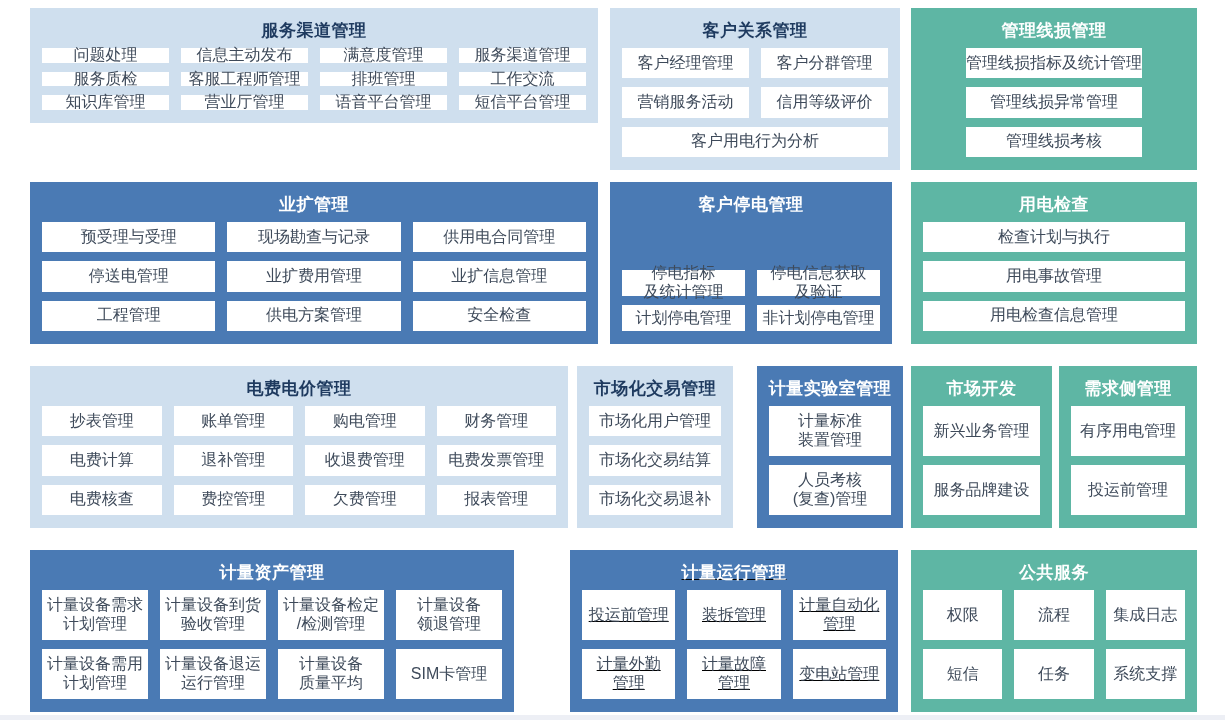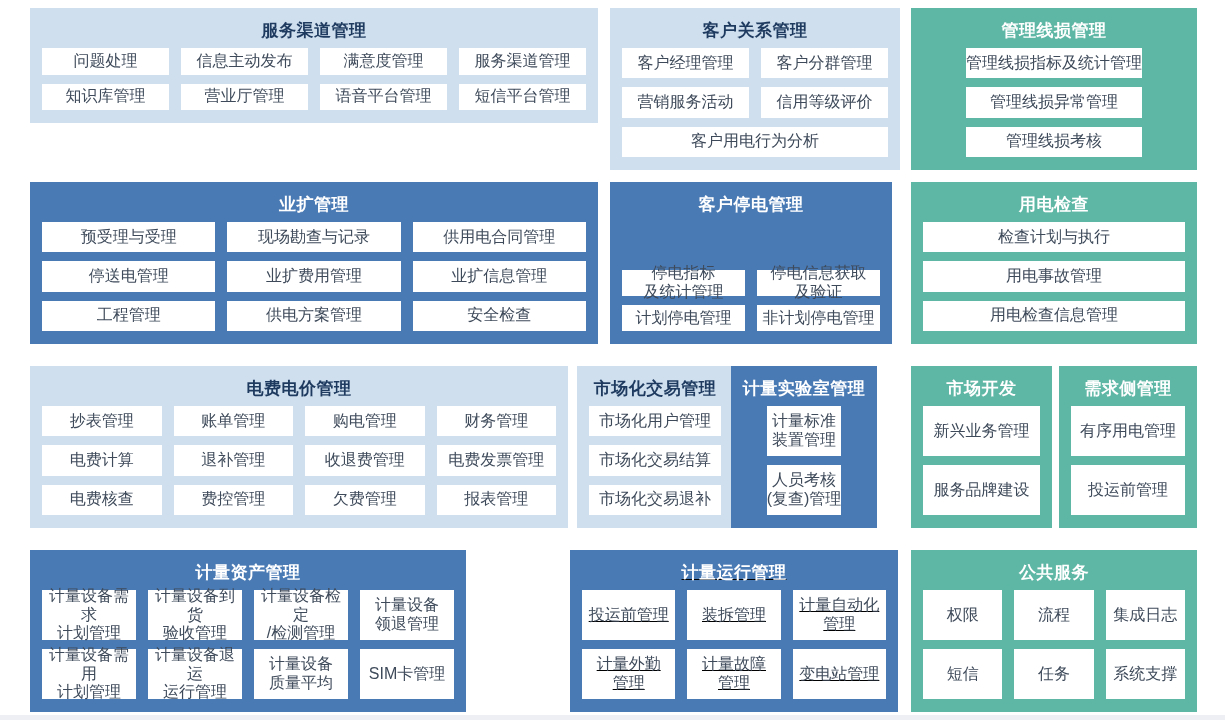--- a/index.html
+++ b/index.html
@@ -47,20 +47,26 @@
 <div class="panel light" style="left: 30px; width: 568px; top: 8px; height: 115px;">
       <div class="panel-title">服务渠道管理</div>
       <div class="panel-items">
         <div class="item-row">
           <div class="item">问题处理</div>
           <div class="item">信息主动发布</div>
           <div class="item">满意度管理</div>
           <div class="item">服务渠道管理</div>
         </div>
         <div class="item-row">
+          <div class="item">服务质检</div>
+          <div class="item">客服工程师管理</div>
+          <div class="item">排班管理</div>
+          <div class="item">工作交流</div>
+        </div>
+        <div class="item-row">
           <div class="item">知识库管理</div>
           <div class="item">营业厅管理</div>
           <div class="item">语音平台管理</div>
           <div class="item">短信平台管理</div>
         </div>
       </div>
     </div>
     <div class="panel light" style="left: 610px; width: 290px; top: 8px; height: 162px;">
       <div class="panel-title">客户关系管理</div>
       <div class="panel-items">
@@ -170,21 +176,21 @@
           <div class="item">市场化用户管理</div>
         </div>
         <div class="item-row">
           <div class="item">市场化交易结算</div>
         </div>
         <div class="item-row">
           <div class="item">市场化交易退补</div>
         </div>
       </div>
     </div>
-    <div class="panel blue" style="left: 731px; width: 146px; top: 366px; height: 162px; align-items: center;">
+    <div class="panel blue" style="left: 757px; width: 146px; top: 366px; height: 162px;">
       <div class="panel-title">计量实验室管理</div>
       <div class="panel-items">
         <div class="item-row">
           <div class="item">计量标准
 装置管理</div>
         </div>
         <div class="item-row">
           <div class="item">人员考核
 (复查)管理</div>
         </div>
@@ -205,21 +211,21 @@
       <div class="panel-title">需求侧管理</div>
       <div class="panel-items">
         <div class="item-row">
           <div class="item">有序用电管理</div>
         </div>
         <div class="item-row">
           <div class="item">投运前管理</div>
         </div>
       </div>
     </div>
-    <div class="panel blue" style="left: 30px; width: 436px; top: 550px; height: 162px;">
+    <div class="panel blue" style="left: 30px; width: 484px; top: 550px; height: 162px;">
       <div class="panel-title">计量资产管理</div>
       <div class="panel-items">
         <div class="item-row">
           <div class="item">计量设备需求
 计划管理</div>
           <div class="item">计量设备到货
 验收管理</div>
           <div class="item">计量设备检定
 /检测管理</div>
           <div class="item">计量设备

